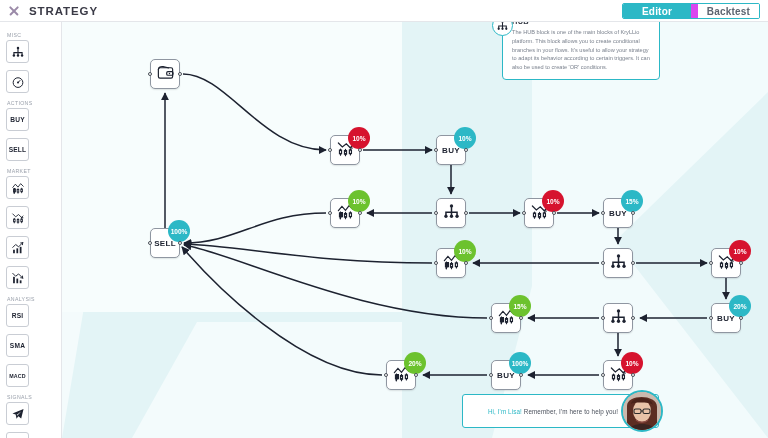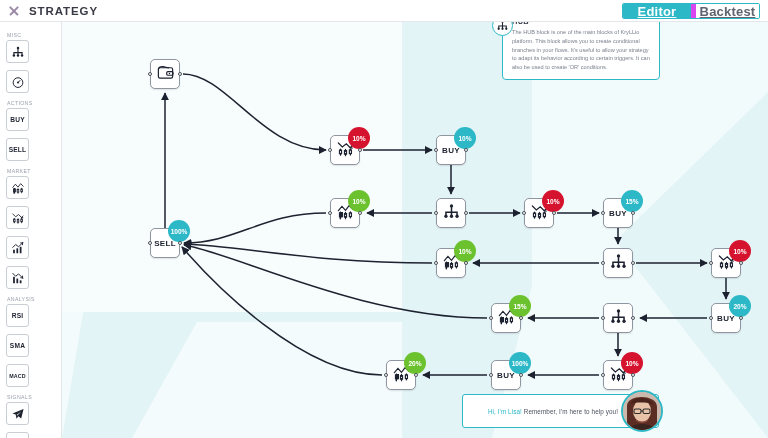--- a/index.html
+++ b/index.html
@@ -32,25 +32,25 @@
     letter-spacing: 0.9px; color: #3a3a46;
   }
   #mode-toggle {
     position: absolute; right: 8px; top: 3px;
     display: flex; height: 16px;
     border: 1px solid #2cb8c6; border-radius: 2px; overflow: hidden;
   }
   .mode-btn {
     width: 68px; height: 100%;
     display: flex; align-items: center; justify-content: center;
-    font-size: 13px; font-weight: bold; letter-spacing: .2px;
-    cursor: pointer; background: #ffffff; color: #5d6470; text-decoration: underline;
+    font-size: 10px; font-weight: bold; letter-spacing: .2px;
+    cursor: pointer; background: #ffffff; color: #5d6470;
   }
   .mode-btn.active { background: #2cb8c6; color: #ffffff; }
-  .mode-btn + .mode-btn { border-left: 5px solid #d946ef; }
+  .mode-btn + .mode-btn { border-left: 7px solid #d946ef; }
 
   
   #sidebar {
     position: absolute; left: 0; top: 22px; width: 62px; height: 416px;
     background: #ffffff; border-right: 1px solid #e4e6ea;
     padding: 6px 0 0 0; overflow: hidden; z-index: 30;
   }
   .side-group { padding: 0 6px; }
   .side-label {
     font-size: 5.2px; letter-spacing: .35px; color: #9aa0ab;

